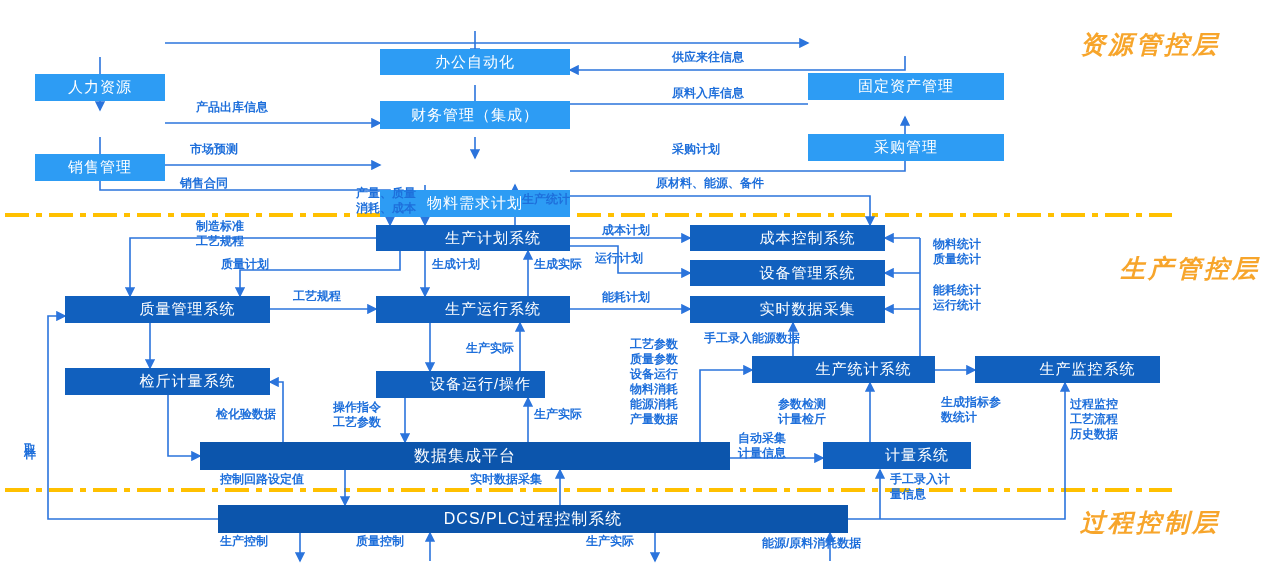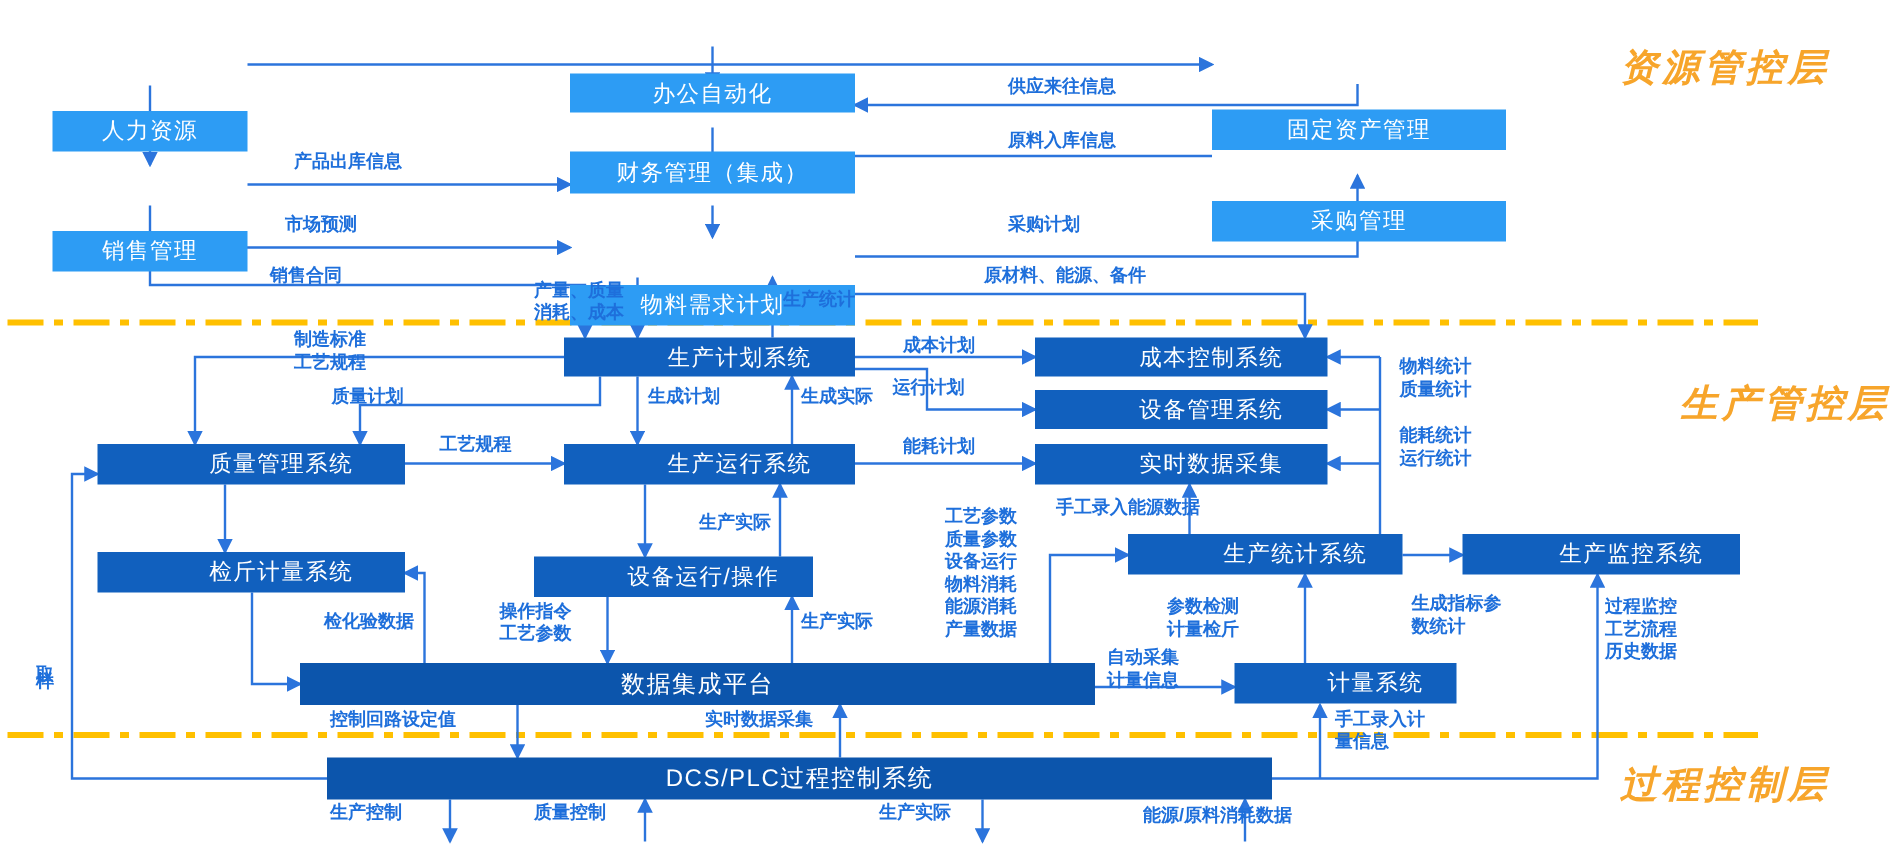--- a/index.html
+++ b/index.html
@@ -92,21 +92,21 @@
   <div class="node light" style="left:808px;top:90px;width:196px;height:27px">采购管理</div>
   <div class="node light" style="left:380px;top:146px;width:190px;height:27px">物料需求计划</div>
 
   <div class="node dark" style="left:376px;top:225px;width:194px;height:26px">生产计划系统</div>
   <div class="node dark" style="left:690px;top:225px;width:195px;height:26px">成本控制系统</div>
   <div class="node dark" style="left:690px;top:260px;width:195px;height:26px">设备管理系统</div>
   <div class="node dark" style="left:65px;top:296px;width:205px;height:27px">质量管理系统</div>
   <div class="node dark" style="left:376px;top:296px;width:194px;height:27px">生产运行系统</div>
   <div class="node dark" style="left:690px;top:296px;width:195px;height:27px">实时数据采集</div>
   <div class="node dark" style="left:65px;top:368px;width:205px;height:27px">检斤计量系统</div>
-  <div class="node dark" style="left:356px;top:371px;width:186px;height:27px">设备运行/操作</div>
+  <div class="node dark" style="left:376px;top:371px;width:169px;height:27px">设备运行/操作</div>
   <div class="node dark" style="left:752px;top:356px;width:183px;height:27px">生产统计系统</div>
   <div class="node dark" style="left:975px;top:356px;width:185px;height:27px">生产监控系统</div>
   <div class="node bar" style="left:200px;top:442px;width:530px;height:28px">数据集成平台</div>
   <div class="node dark" style="left:823px;top:442px;width:148px;height:27px">计量系统</div>
 
   <div class="node bar" style="left:218px;top:505px;width:630px;height:28px">DCS/PLC过程控制系统</div>
 
   <div class="layer-label" style="left:1080px;top:28px">资源管控层</div>
   <div class="layer-label" style="left:1120px;top:252px">生产管控层</div>
   <div class="layer-label" style="left:1080px;top:506px">过程控制层</div>

